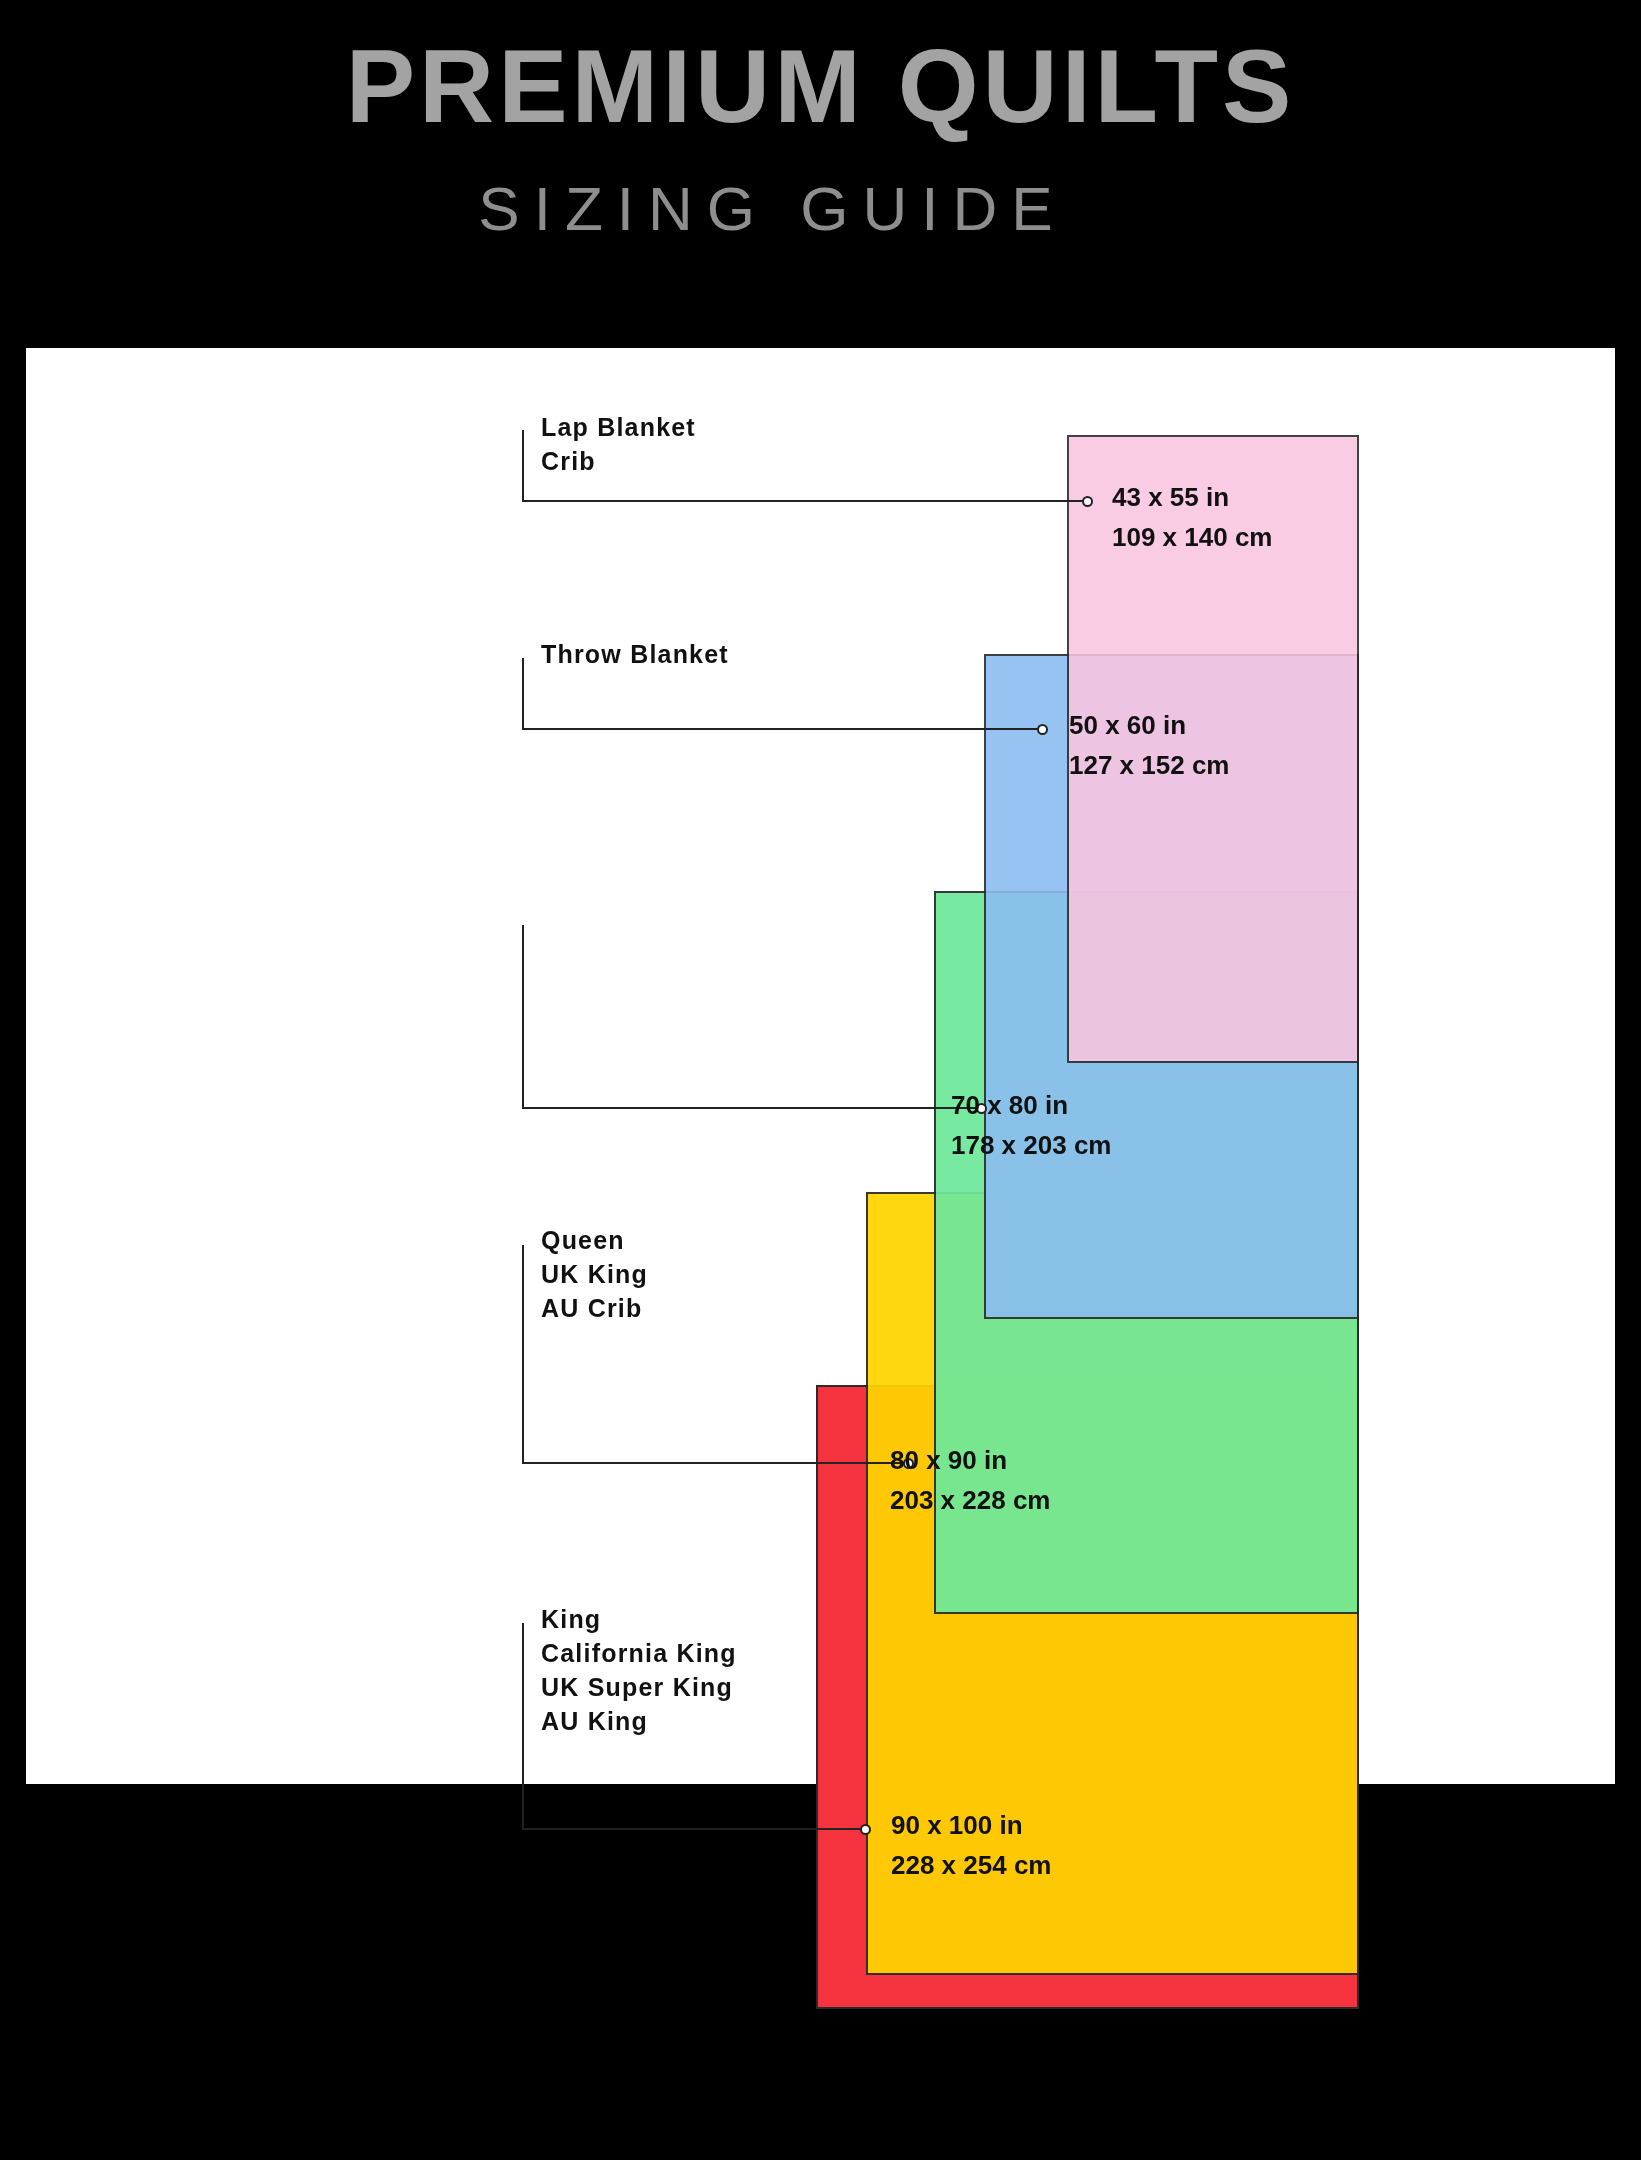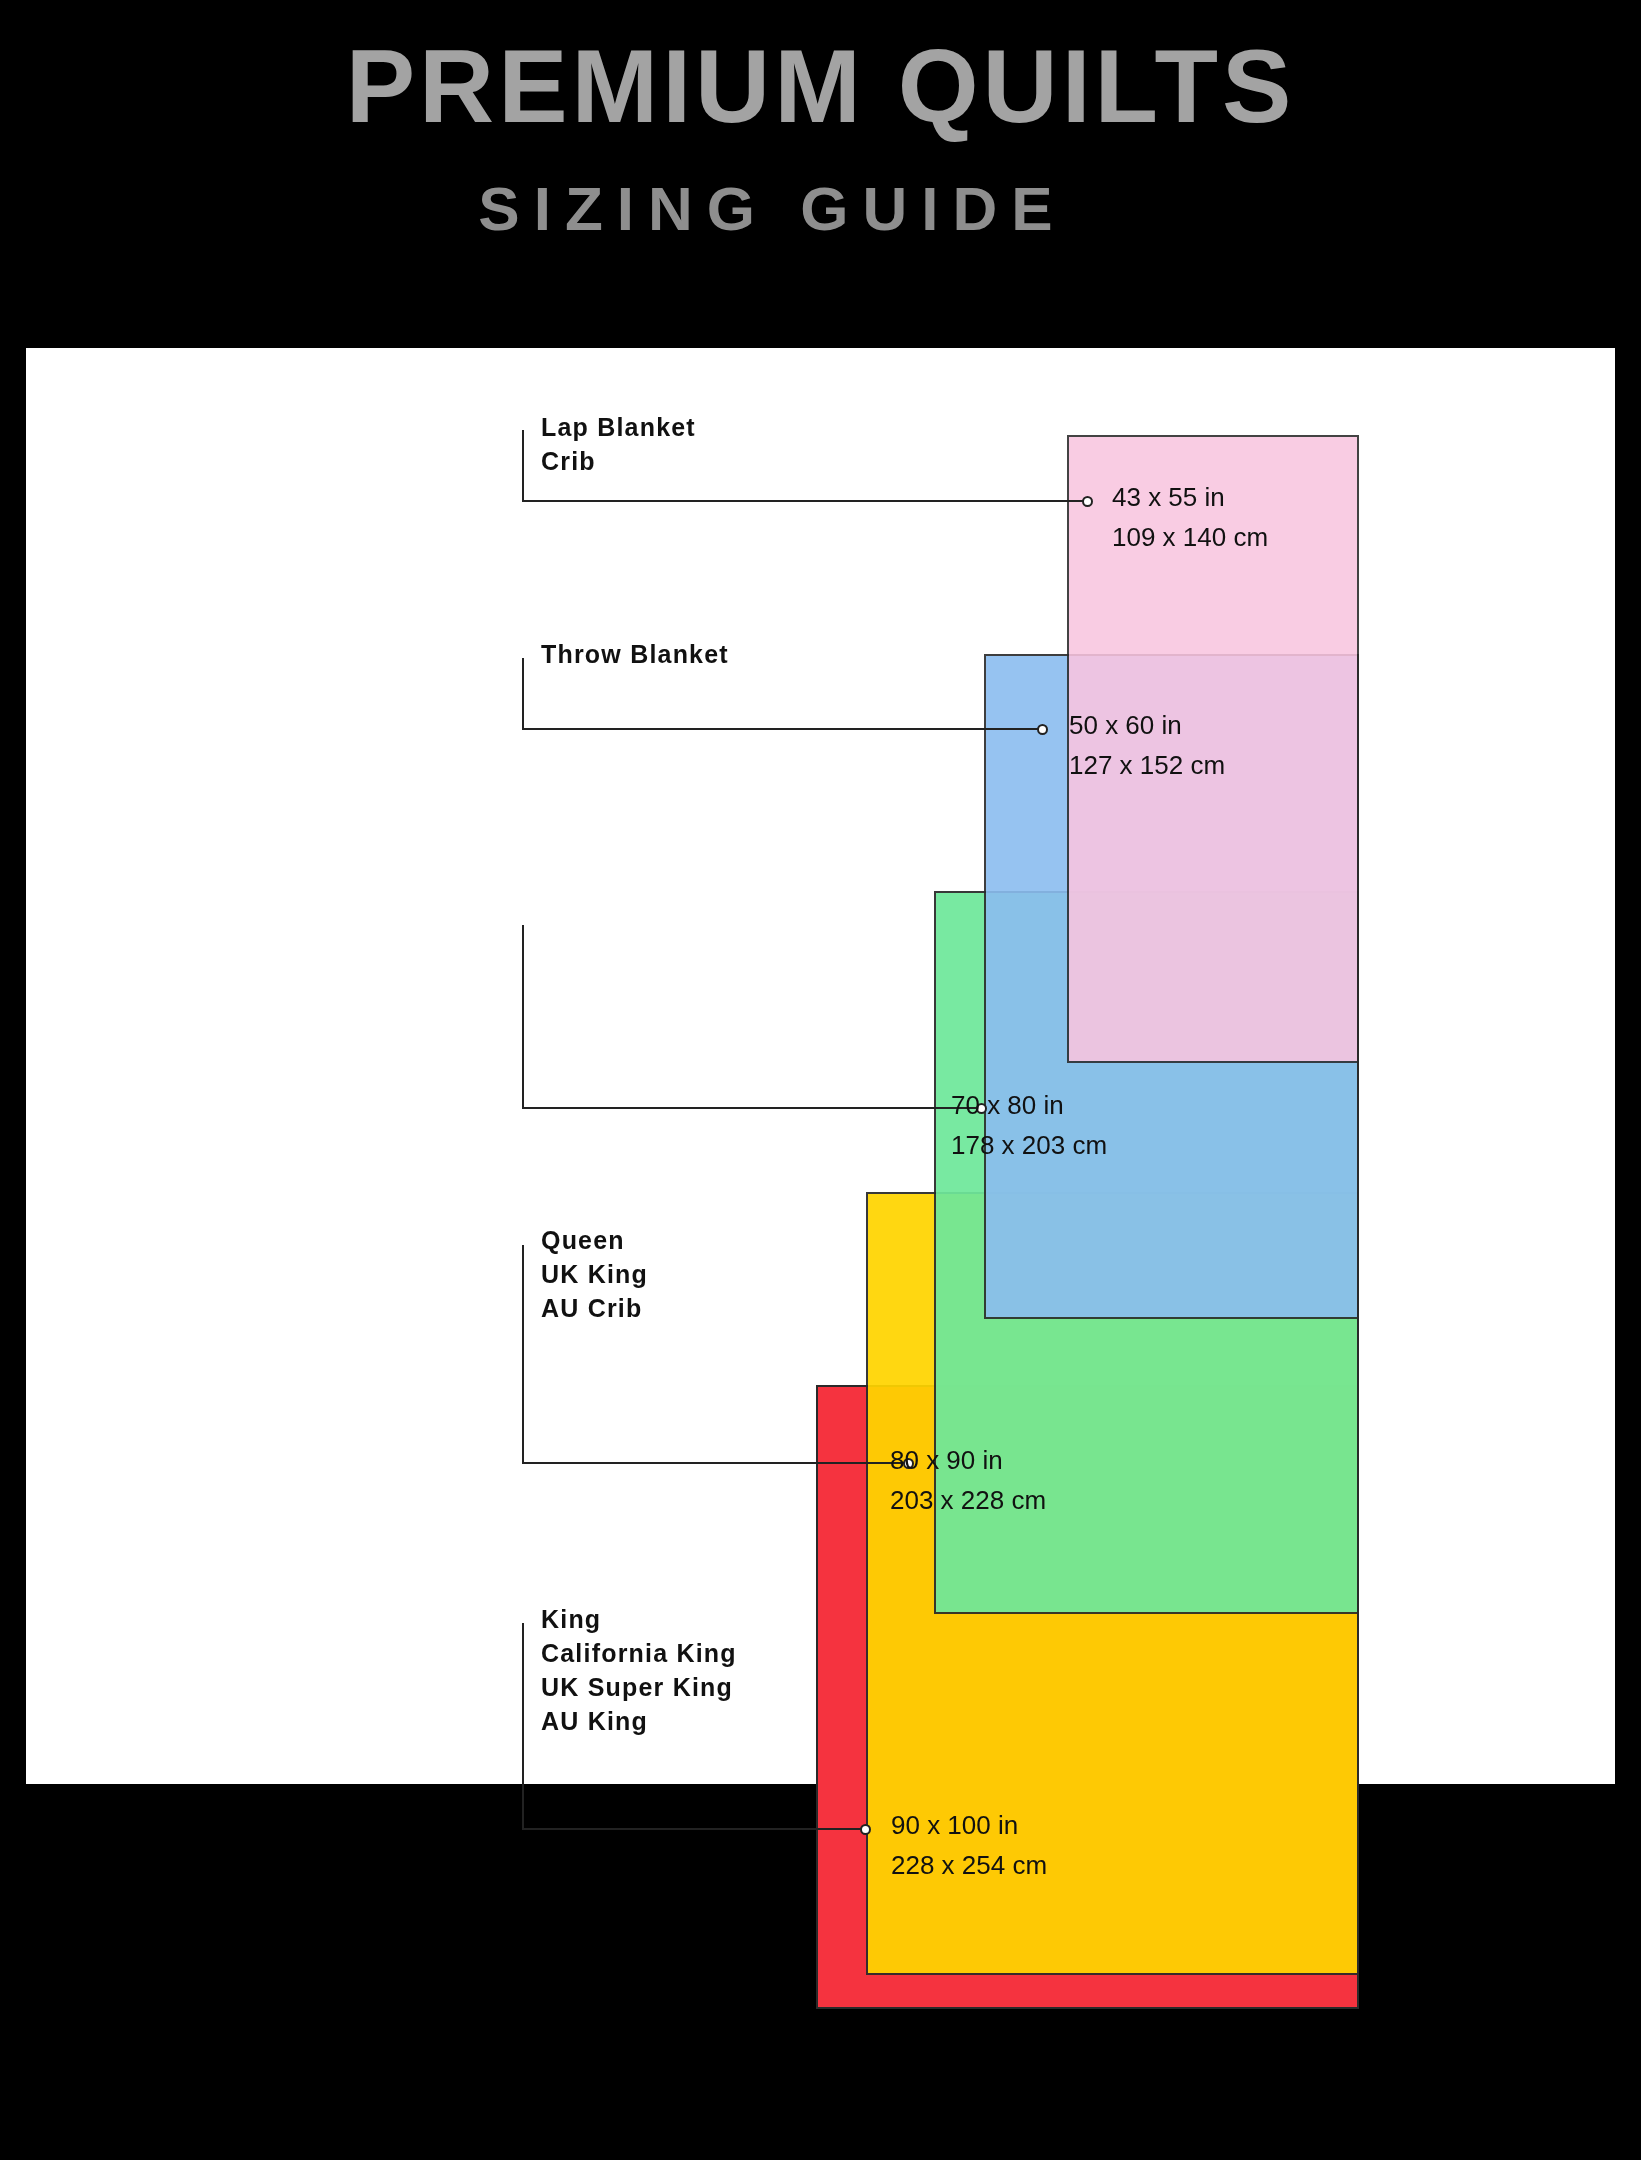--- a/index.html
+++ b/index.html
@@ -36,21 +36,21 @@
     color: #a3a3a3;
     letter-spacing: 4px;
   }
   #subtitle {
     position: absolute;
     left: 0;
     top: 178px;
     width: 1545px;
     font-size: 62px;
     line-height: 62px;
-    font-weight: bold;
+    font-weight: normal;
     color: #8e8e8e;
     letter-spacing: 14px;
   }
 
   
   #canvas {
     position: absolute;
     left: 26px;
     top: 348px;
     width: 1589px;
@@ -81,21 +81,21 @@
     font-weight: bold;
     letter-spacing: 1.2px;
     white-space: pre;
   }
 
   .dim-block {
     position: absolute;
     color: #111111;
     font-size: 26px;
     line-height: 40px;
-    font-weight: normal;
+    font-weight: bold;
     white-space: pre;
   }
 
   .leader {
     position: absolute;
     border-left: 2px solid #222222;
     border-bottom: 2px solid #222222;
     box-sizing: border-box;
   }
 

